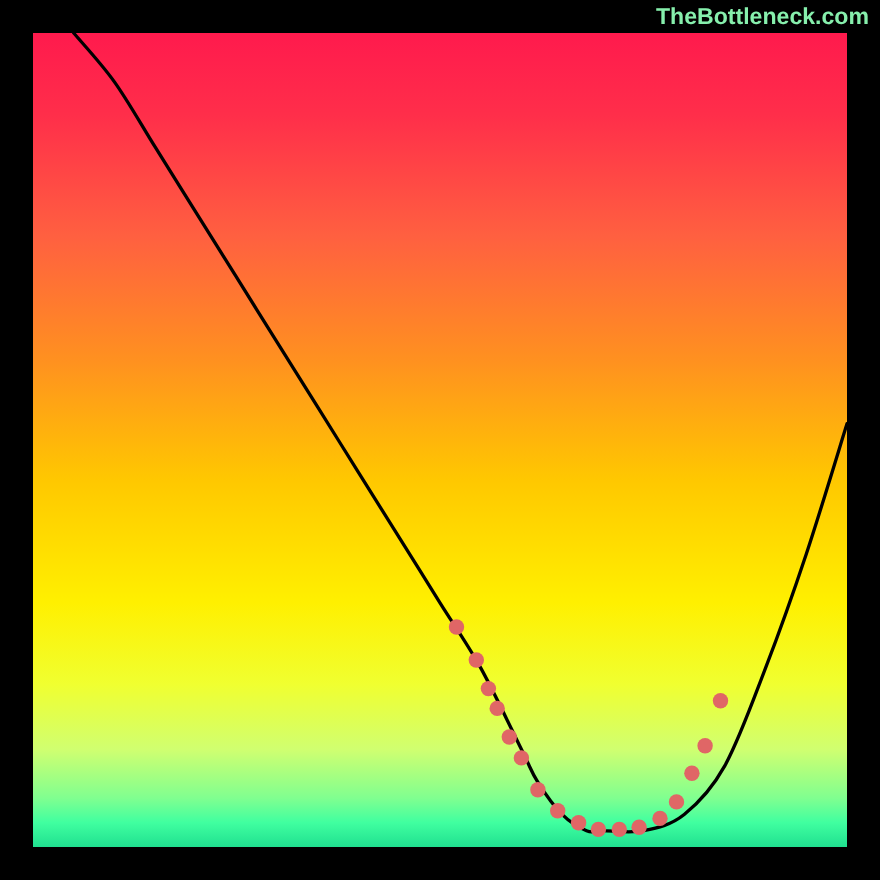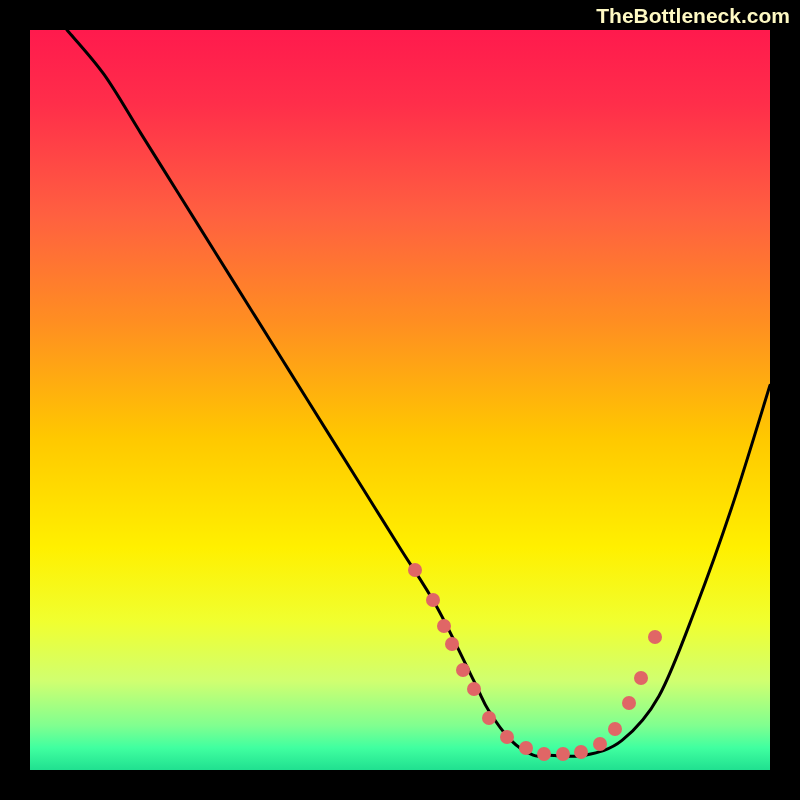--- a/index.html
+++ b/index.html
@@ -8,21 +8,21 @@
     height: 800px;
     background: #000;
     position: relative;
     font-family: Arial, sans-serif;
     overflow: hidden;
   }
   .watermark {
     position: absolute;
     top: 4px;
     right: 10px;
-    color: #fef9c3;
+    color: #86efac;
     font-size: 21px;
     font-weight: bold;
     z-index: 10;
   }
   .plot-area {
     position: absolute;
     left: 30px;
     top: 30px;
     width: 740px;
     height: 740px;

